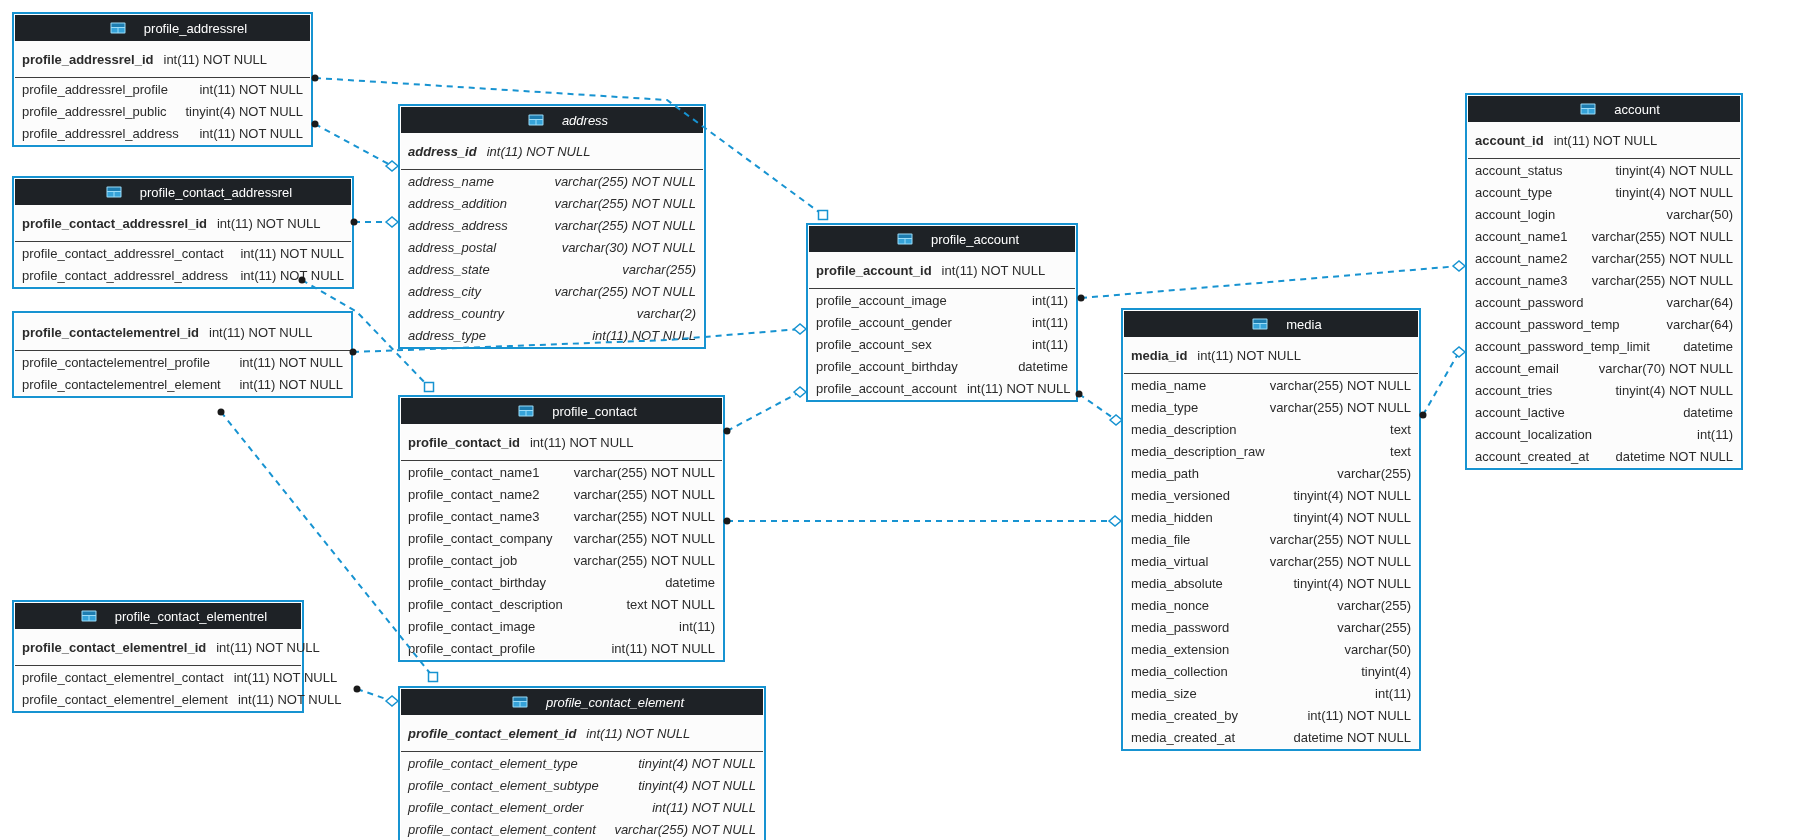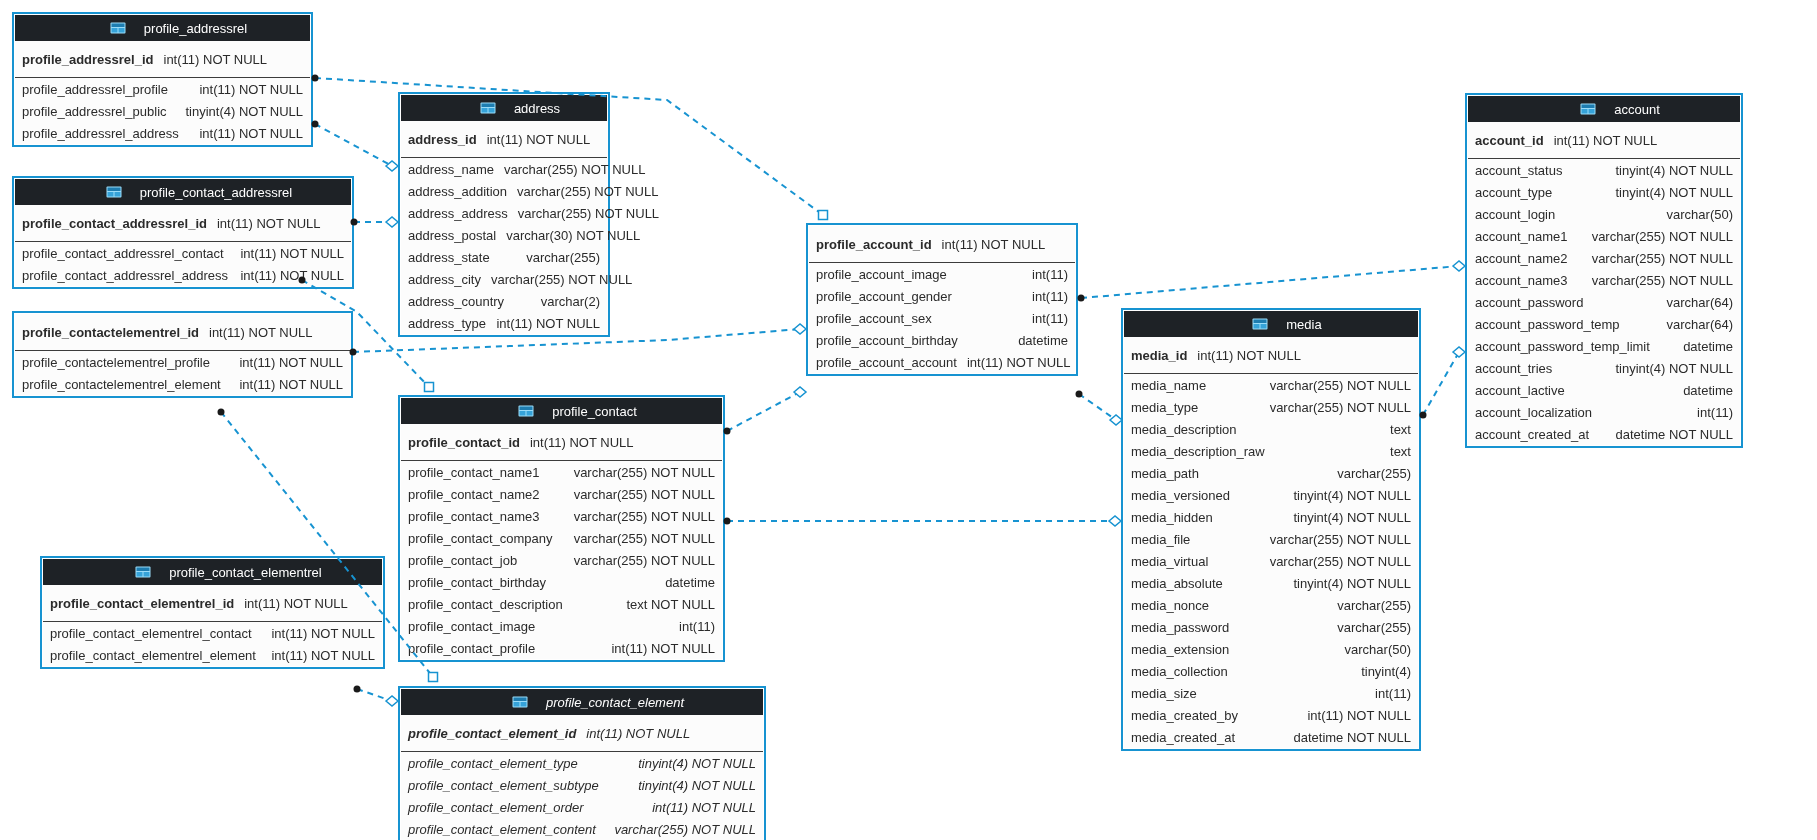--- a/index.html
+++ b/index.html
@@ -156,21 +156,21 @@
       </div>
       <div class="row">
         <span class="fname">profile_contactelementrel_profile</span>
         <span class="ftype">int(11) NOT NULL</span>
       </div>
       <div class="row">
         <span class="fname">profile_contactelementrel_element</span>
         <span class="ftype">int(11) NOT NULL</span>
       </div>
     </div>
-    <div class="table" style="left: 12px; top: 556px; width: 345px; margin-left: 28px;">
+    <div class="table" style="left: 12px; top: 600px; width: 292px;">
       <div class="thead">
         <span class="ticon">
           <svg width="16" height="12" viewBox="0 0 16 12">
             <rect x="0.5" y="0.5" width="15" height="11" rx="1" fill="#9adcf8"></rect>
             <rect x="1.5" y="1.5" width="13" height="3.5" fill="#1e7db0"></rect>
             <rect x="1.5" y="6" width="6" height="4.5" fill="#36a3d9"></rect>
             <rect x="8.5" y="6" width="6" height="4.5" fill="#36a3d9"></rect>
           </svg>
         </span>
         <span class="tname">profile_contact_elementrel</span>
@@ -181,21 +181,21 @@
       </div>
       <div class="row">
         <span class="fname">profile_contact_elementrel_contact</span>
         <span class="ftype">int(11) NOT NULL</span>
       </div>
       <div class="row">
         <span class="fname">profile_contact_elementrel_element</span>
         <span class="ftype">int(11) NOT NULL</span>
       </div>
     </div>
-    <div class="table" style="left: 398px; top: 92px; width: 212px;">
+    <div class="table" style="left: 398px; top: 104px; width: 308px; font-style: italic;">
       <div class="thead">
         <span class="ticon">
           <svg width="16" height="12" viewBox="0 0 16 12">
             <rect x="0.5" y="0.5" width="15" height="11" rx="1" fill="#9adcf8"></rect>
             <rect x="1.5" y="1.5" width="13" height="3.5" fill="#1e7db0"></rect>
             <rect x="1.5" y="6" width="6" height="4.5" fill="#36a3d9"></rect>
             <rect x="8.5" y="6" width="6" height="4.5" fill="#36a3d9"></rect>
           </svg>
         </span>
         <span class="tname">address</span>
@@ -317,20 +317,31 @@
       <div class="row">
         <span class="fname">profile_contact_element_order</span>
         <span class="ftype">int(11) NOT NULL</span>
       </div>
       <div class="row">
         <span class="fname">profile_contact_element_content</span>
         <span class="ftype">varchar(255) NOT NULL</span>
       </div>
     </div>
     <div class="table" style="left: 806px; top: 223px; width: 272px;">
+      <div class="thead">
+        <span class="ticon">
+          <svg width="16" height="12" viewBox="0 0 16 12">
+            <rect x="0.5" y="0.5" width="15" height="11" rx="1" fill="#9adcf8"></rect>
+            <rect x="1.5" y="1.5" width="13" height="3.5" fill="#1e7db0"></rect>
+            <rect x="1.5" y="6" width="6" height="4.5" fill="#36a3d9"></rect>
+            <rect x="8.5" y="6" width="6" height="4.5" fill="#36a3d9"></rect>
+          </svg>
+        </span>
+        <span class="tname">profile_account</span>
+      </div>
       <div class="pkrow">
         <span class="fname">profile_account_id</span>
         <span class="ftype">int(11) NOT NULL</span>
       </div>
       <div class="row">
         <span class="fname">profile_account_image</span>
         <span class="ftype">int(11)</span>
       </div>
       <div class="row">
         <span class="fname">profile_account_gender</span>
@@ -478,20 +489,24 @@
         <span class="fname">account_password</span>
         <span class="ftype">varchar(64)</span>
       </div>
       <div class="row">
         <span class="fname">account_password_temp</span>
         <span class="ftype">varchar(64)</span>
       </div>
       <div class="row">
         <span class="fname">account_password_temp_limit</span>
         <span class="ftype">datetime</span>
+      </div>
+      <div class="row">
+        <span class="fname">account_email</span>
+        <span class="ftype">varchar(70) NOT NULL</span>
       </div>
       <div class="row">
         <span class="fname">account_tries</span>
         <span class="ftype">tinyint(4) NOT NULL</span>
       </div>
       <div class="row">
         <span class="fname">account_lactive</span>
         <span class="ftype">datetime</span>
       </div>
       <div class="row">

